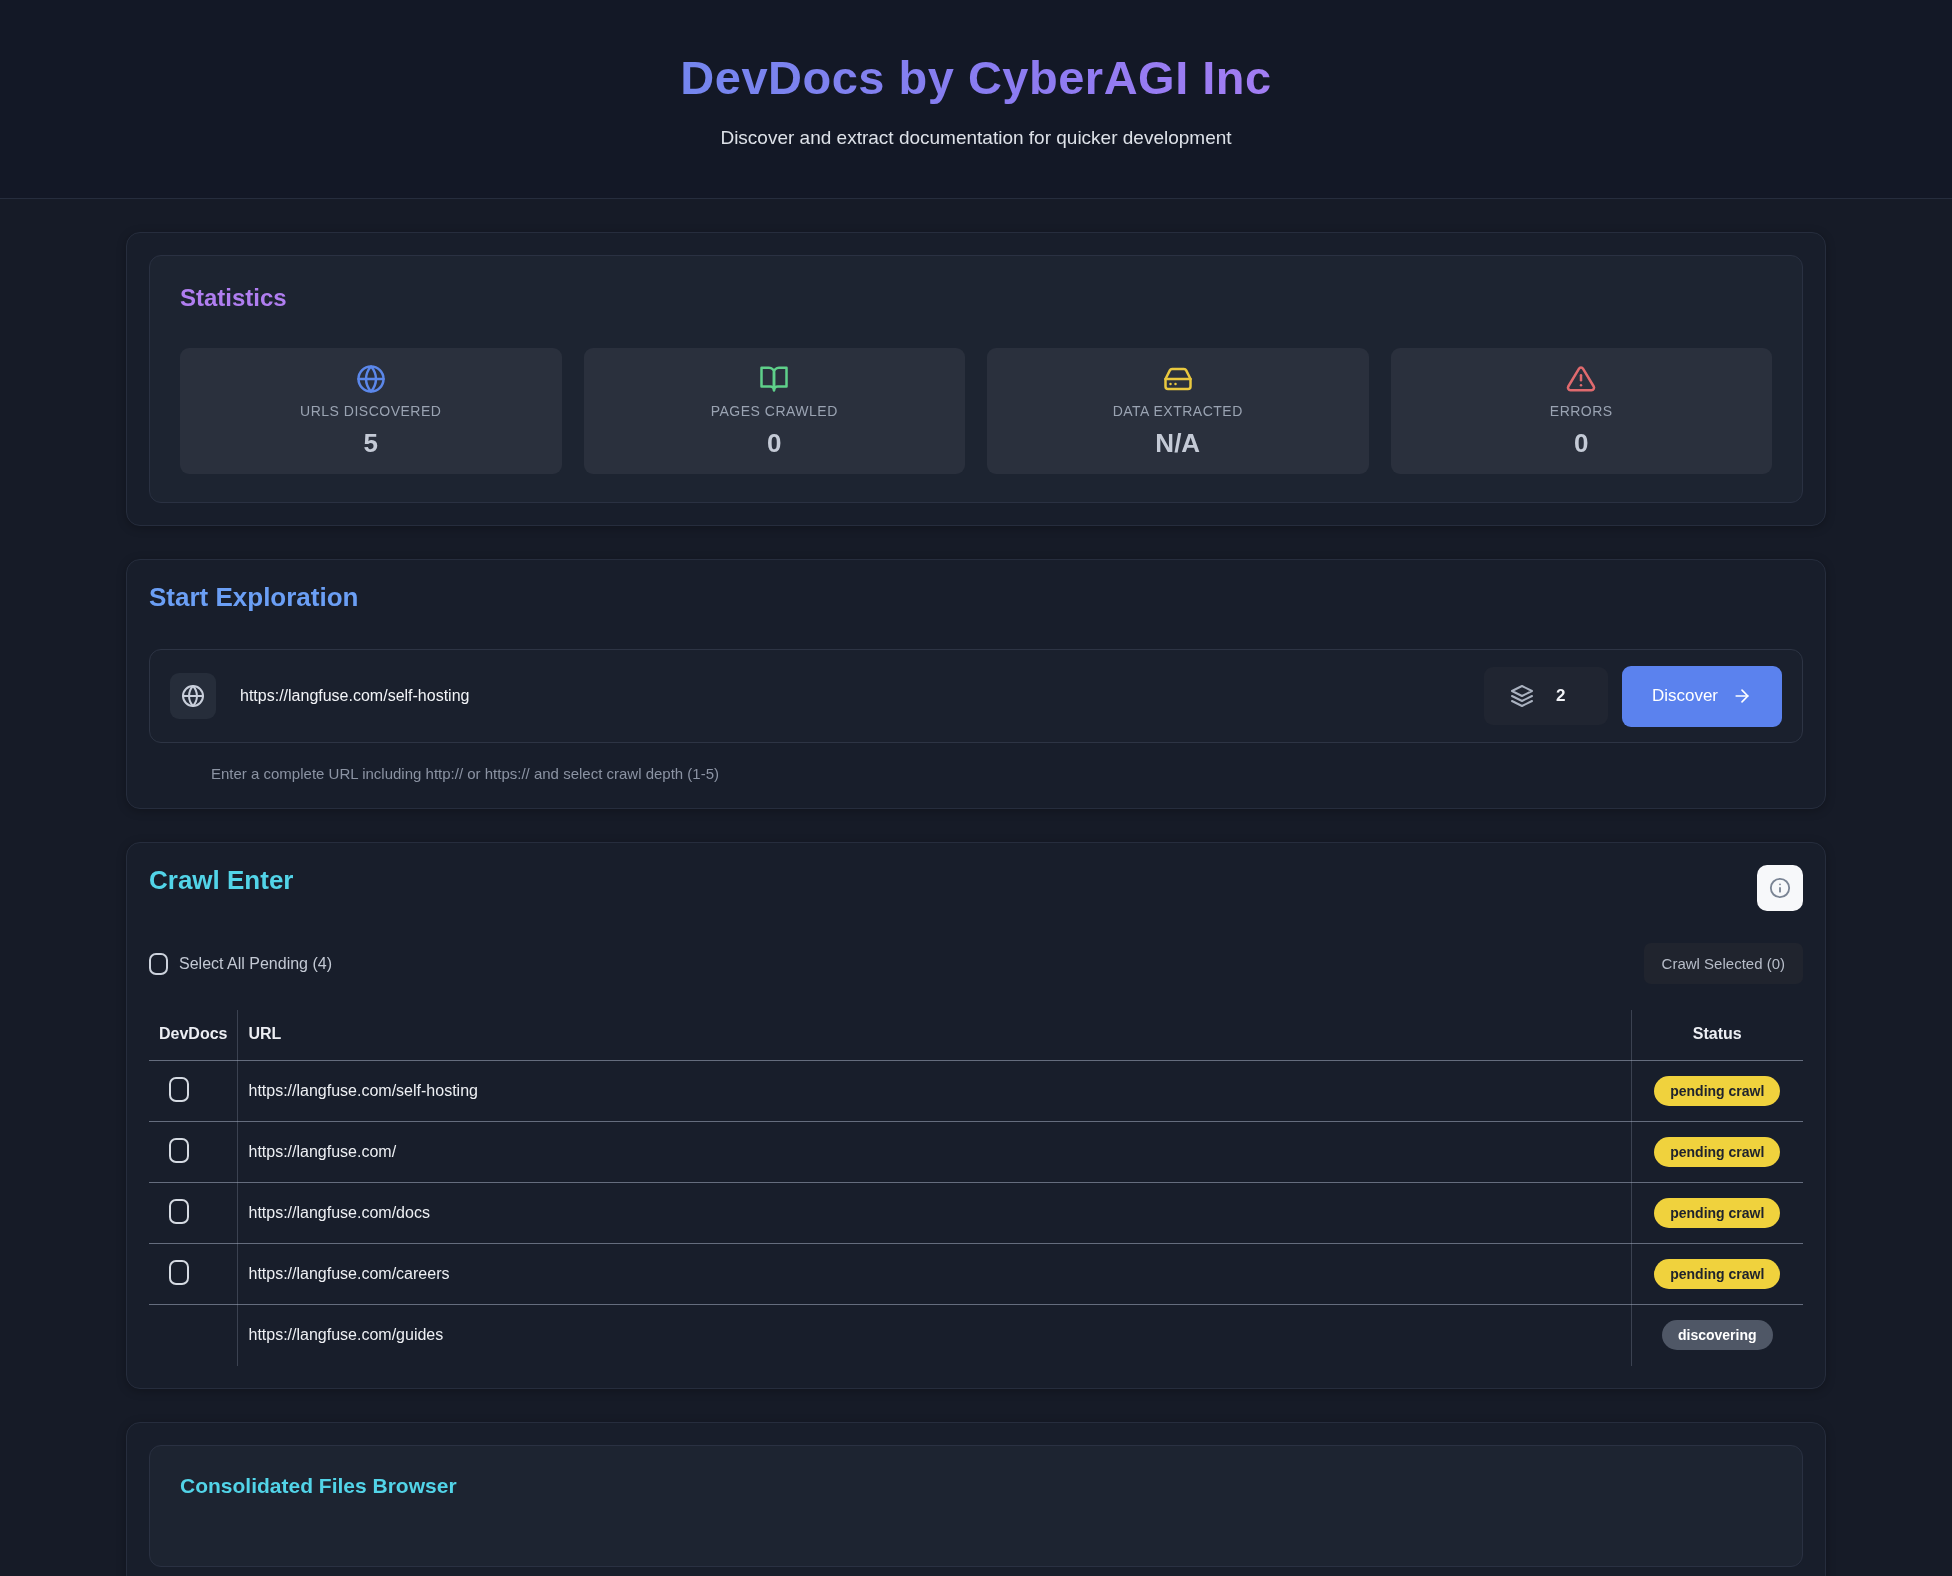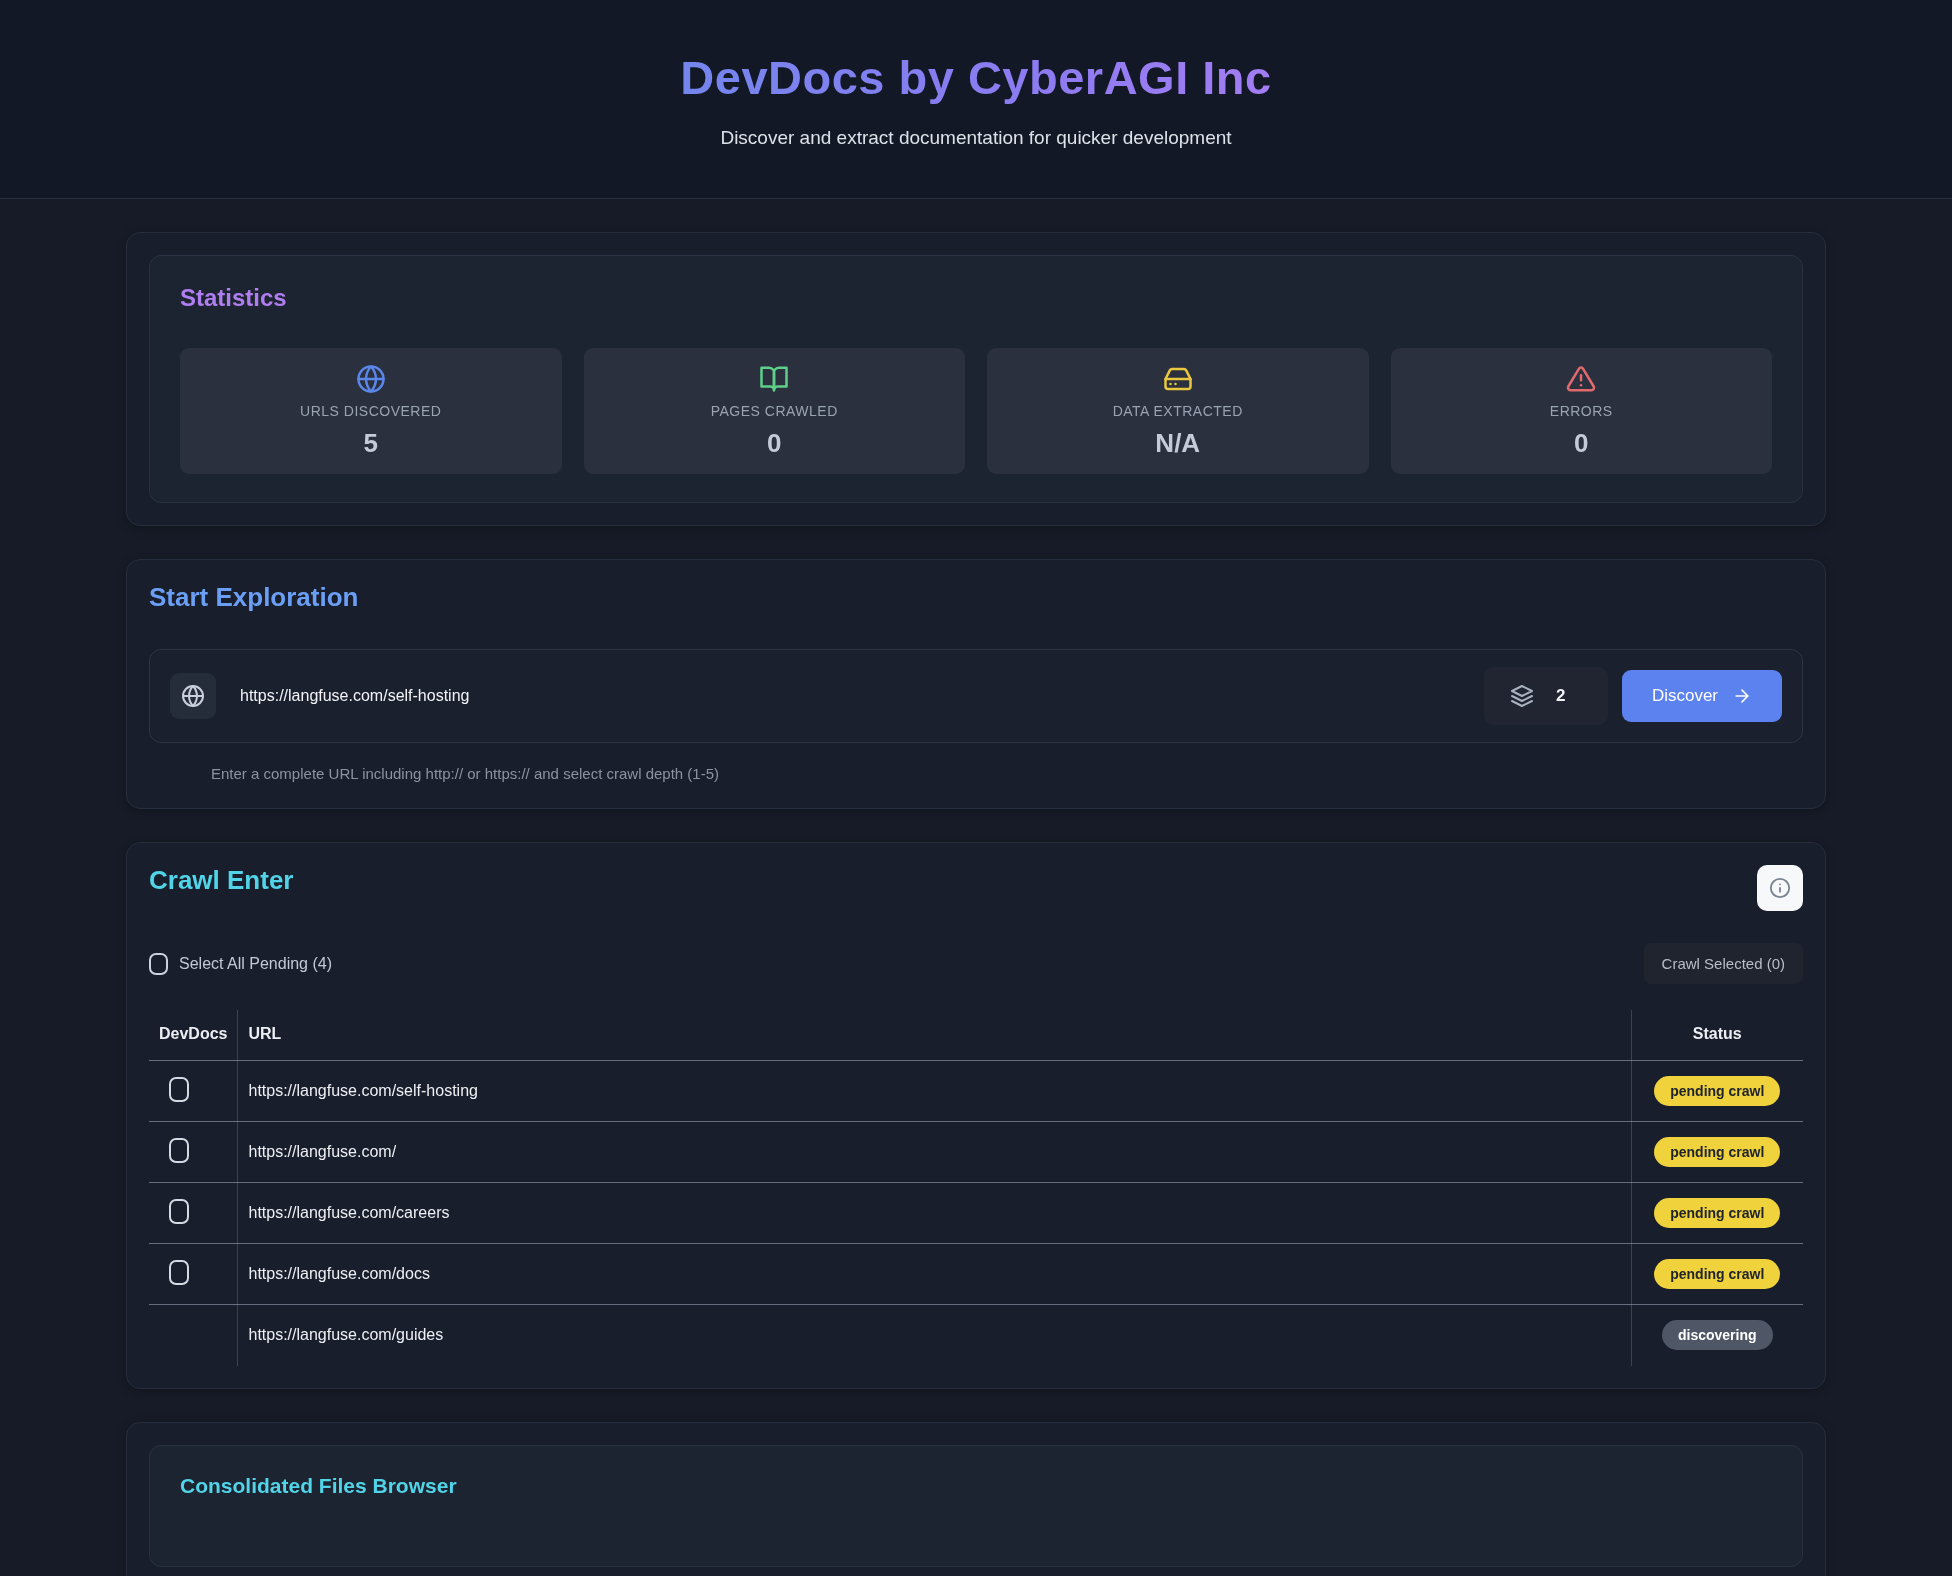--- a/index.html
+++ b/index.html
@@ -88,21 +88,21 @@
     display: flex; align-items: center; justify-content: center; gap: 22px;
     margin-right: 14px; flex: none;
   }
   .depth-box svg { width: 24px; height: 24px; color: #aab2c0; }
   .depth-input {
     width: 26px; background: transparent; border: none; outline: none;
     color: #f2f4f8; font-size: 17px; font-weight: bold; text-align: left;
     font-family: "Liberation Sans", sans-serif;
   }
   .discover-btn {
-    height: 52px; padding: 0 30px; background: #5b82ee; border: none; border-radius: 9px;
+    height: 61px; padding: 0 30px; background: #5b82ee; border: none; border-radius: 9px;
     color: #ffffff; font-size: 17px; font-family: "Liberation Sans", sans-serif;
     display: flex; align-items: center; gap: 14px; cursor: pointer; flex: none;
   }
   .discover-btn svg { width: 20px; height: 20px; }
   .explore-help { font-size: 15px; color: #8b93a3; margin: 22px 0 4px 62px; }
 
   
   .queue-head-row { display: flex; justify-content: space-between; align-items: flex-start; }
   .queue-heading { font-size: 26px; font-weight: bold; color: #52d4e8; }
   .info-btn {
@@ -286,26 +286,26 @@
           <td>https://langfuse.com/self-hosting</td>
           <td class="status-cell"><span class="status-badge status-pending">pending crawl</span></td>
         </tr>
         <tr>
           <td><span class="row-checkbox" style="display:inline-block;"></span></td>
           <td>https://langfuse.com/</td>
           <td class="status-cell"><span class="status-badge status-pending">pending crawl</span></td>
         </tr>
         <tr>
           <td><span class="row-checkbox" style="display:inline-block;"></span></td>
+          <td>https://langfuse.com/docs</td>
+          <td class="status-cell"><span class="status-badge status-pending">pending crawl</span></td>
+        </tr>
+        <tr>
+          <td><span class="row-checkbox" style="display:inline-block;"></span></td>
           <td>https://langfuse.com/careers</td>
-          <td class="status-cell"><span class="status-badge status-pending">pending crawl</span></td>
-        </tr>
-        <tr>
-          <td><span class="row-checkbox" style="display:inline-block;"></span></td>
-          <td>https://langfuse.com/docs</td>
           <td class="status-cell"><span class="status-badge status-pending">pending crawl</span></td>
         </tr>
         <tr>
           <td></td>
           <td>https://langfuse.com/guides</td>
           <td class="status-cell"><span class="status-badge status-discovering">discovering</span></td>
         </tr>
       </tbody>
     </table>
   </section>

